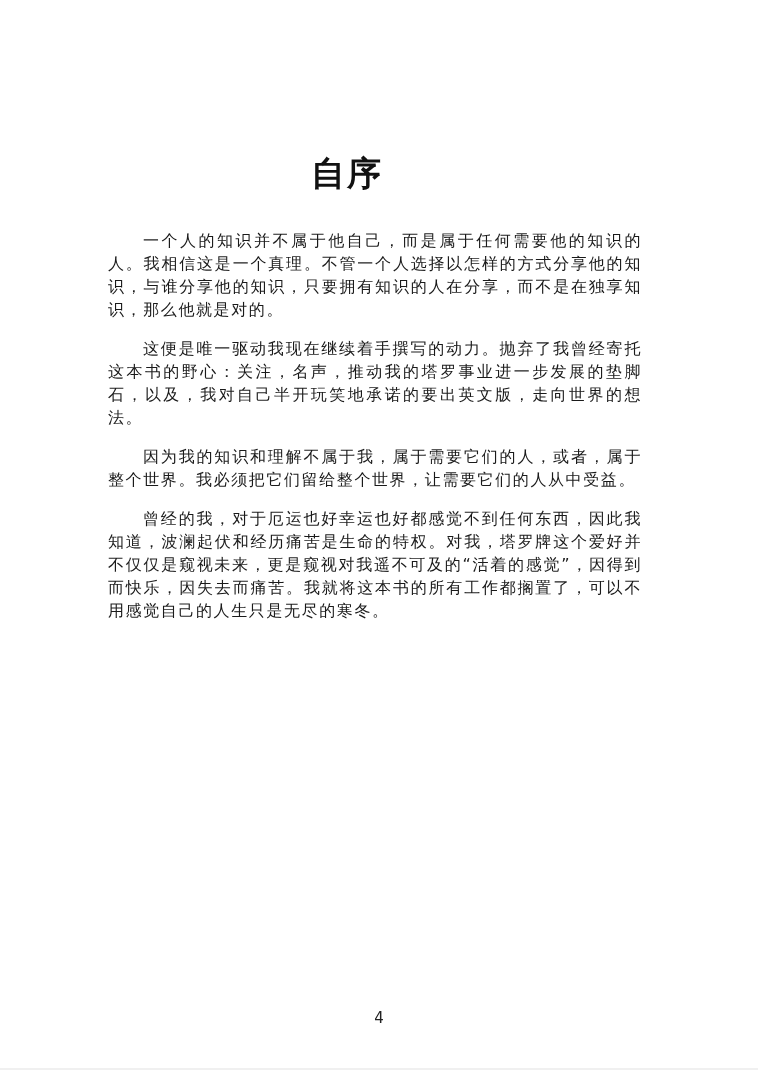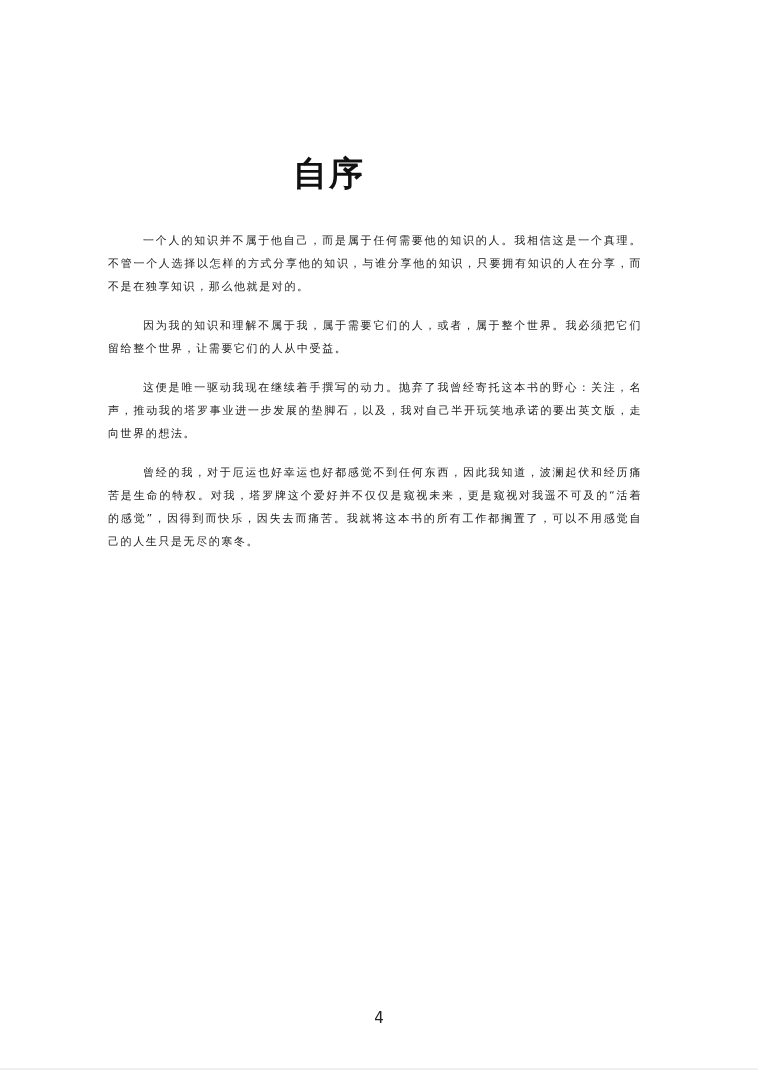--- a/index.html
+++ b/index.html
@@ -26,30 +26,31 @@
       position: absolute;
       top: 128px;
       left: 0;
       width: 658px;
       text-align: center;
       font-size: 34px;
       font-weight: bold;
       line-height: 44px;
       color: #111111;
       letter-spacing: 2px;
+      padding-left: 18px;
     }
     .body-text {
       position: absolute;
       top: 229px;
       left: 108px;
       width: 546px;
     }
     .para {
       margin: 0 12px 16px 0;
-      font-size: 11px;
+      font-size: 16px;
       line-height: 23px;
       letter-spacing: 1.6px;
       text-indent: 35px;
       text-align: justify;
       color: #1a1a1a;
       word-break: break-all;
     }
     .page-number {
       position: absolute;
       top: 1008px;
@@ -70,20 +71,20 @@
     }
   </style>
 </head>
 <body>
 
 <div class="page">
   <h1 class="title">自序</h1>
 
   <div class="body-text">
     <p class="para">一个人的知识并不属于他自己，而是属于任何需要他的知识的人。我相信这是一个真理。不管一个人选择以怎样的方式分享他的知识，与谁分享他的知识，只要拥有知识的人在分享，而不是在独享知识，那么他就是对的。</p>
+    <p class="para">这便是唯一驱动我现在继续着手撰写的动力。抛弃了我曾经寄托这本书的野心：关注，名声，推动我的塔罗事业进一步发展的垫脚石，以及，我对自己半开玩笑地承诺的要出英文版，走向世界的想法。</p>
     <p class="para">因为我的知识和理解不属于我，属于需要它们的人，或者，属于整个世界。我必须把它们留给整个世界，让需要它们的人从中受益。</p>
-    <p class="para">这便是唯一驱动我现在继续着手撰写的动力。抛弃了我曾经寄托这本书的野心：关注，名声，推动我的塔罗事业进一步发展的垫脚石，以及，我对自己半开玩笑地承诺的要出英文版，走向世界的想法。</p>
     <p class="para">曾经的我，对于厄运也好幸运也好都感觉不到任何东西，因此我知道，波澜起伏和经历痛苦是生命的特权。对我，塔罗牌这个爱好并不仅仅是窥视未来，更是窥视对我遥不可及的“活着的感觉”，因得到而快乐，因失去而痛苦。我就将这本书的所有工作都搁置了，可以不用感觉自己的人生只是无尽的寒冬。</p>
   </div>
 
   <div class="page-number">4</div>
   <div class="bottom-rule"></div>
 </div>
 
 </body></html>

